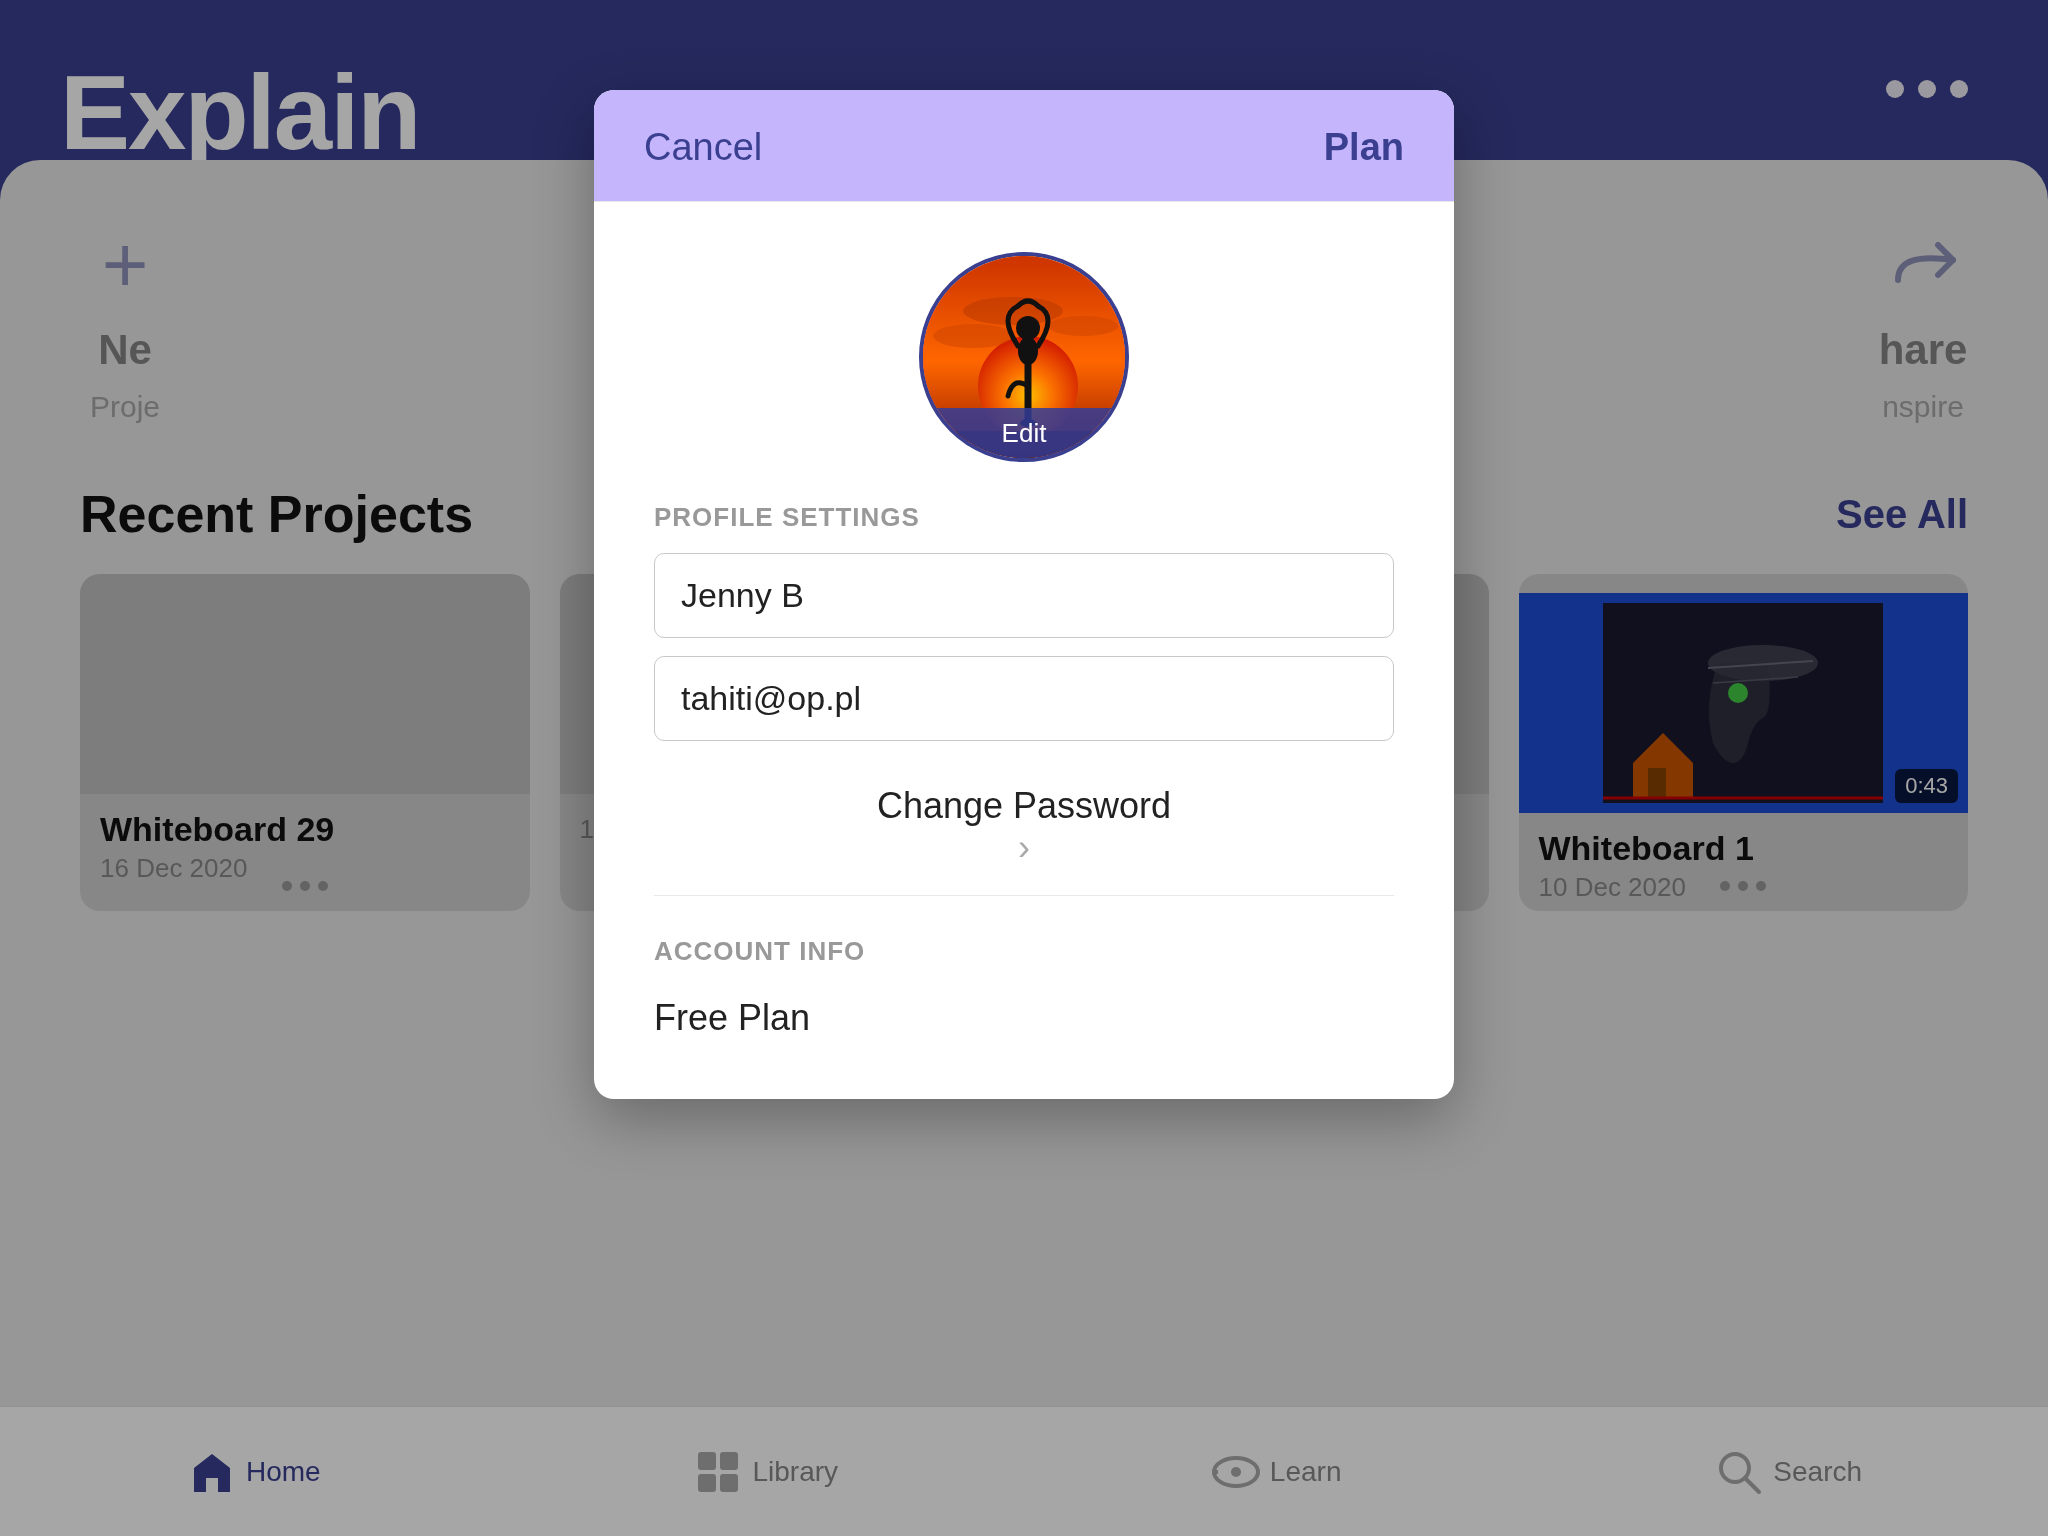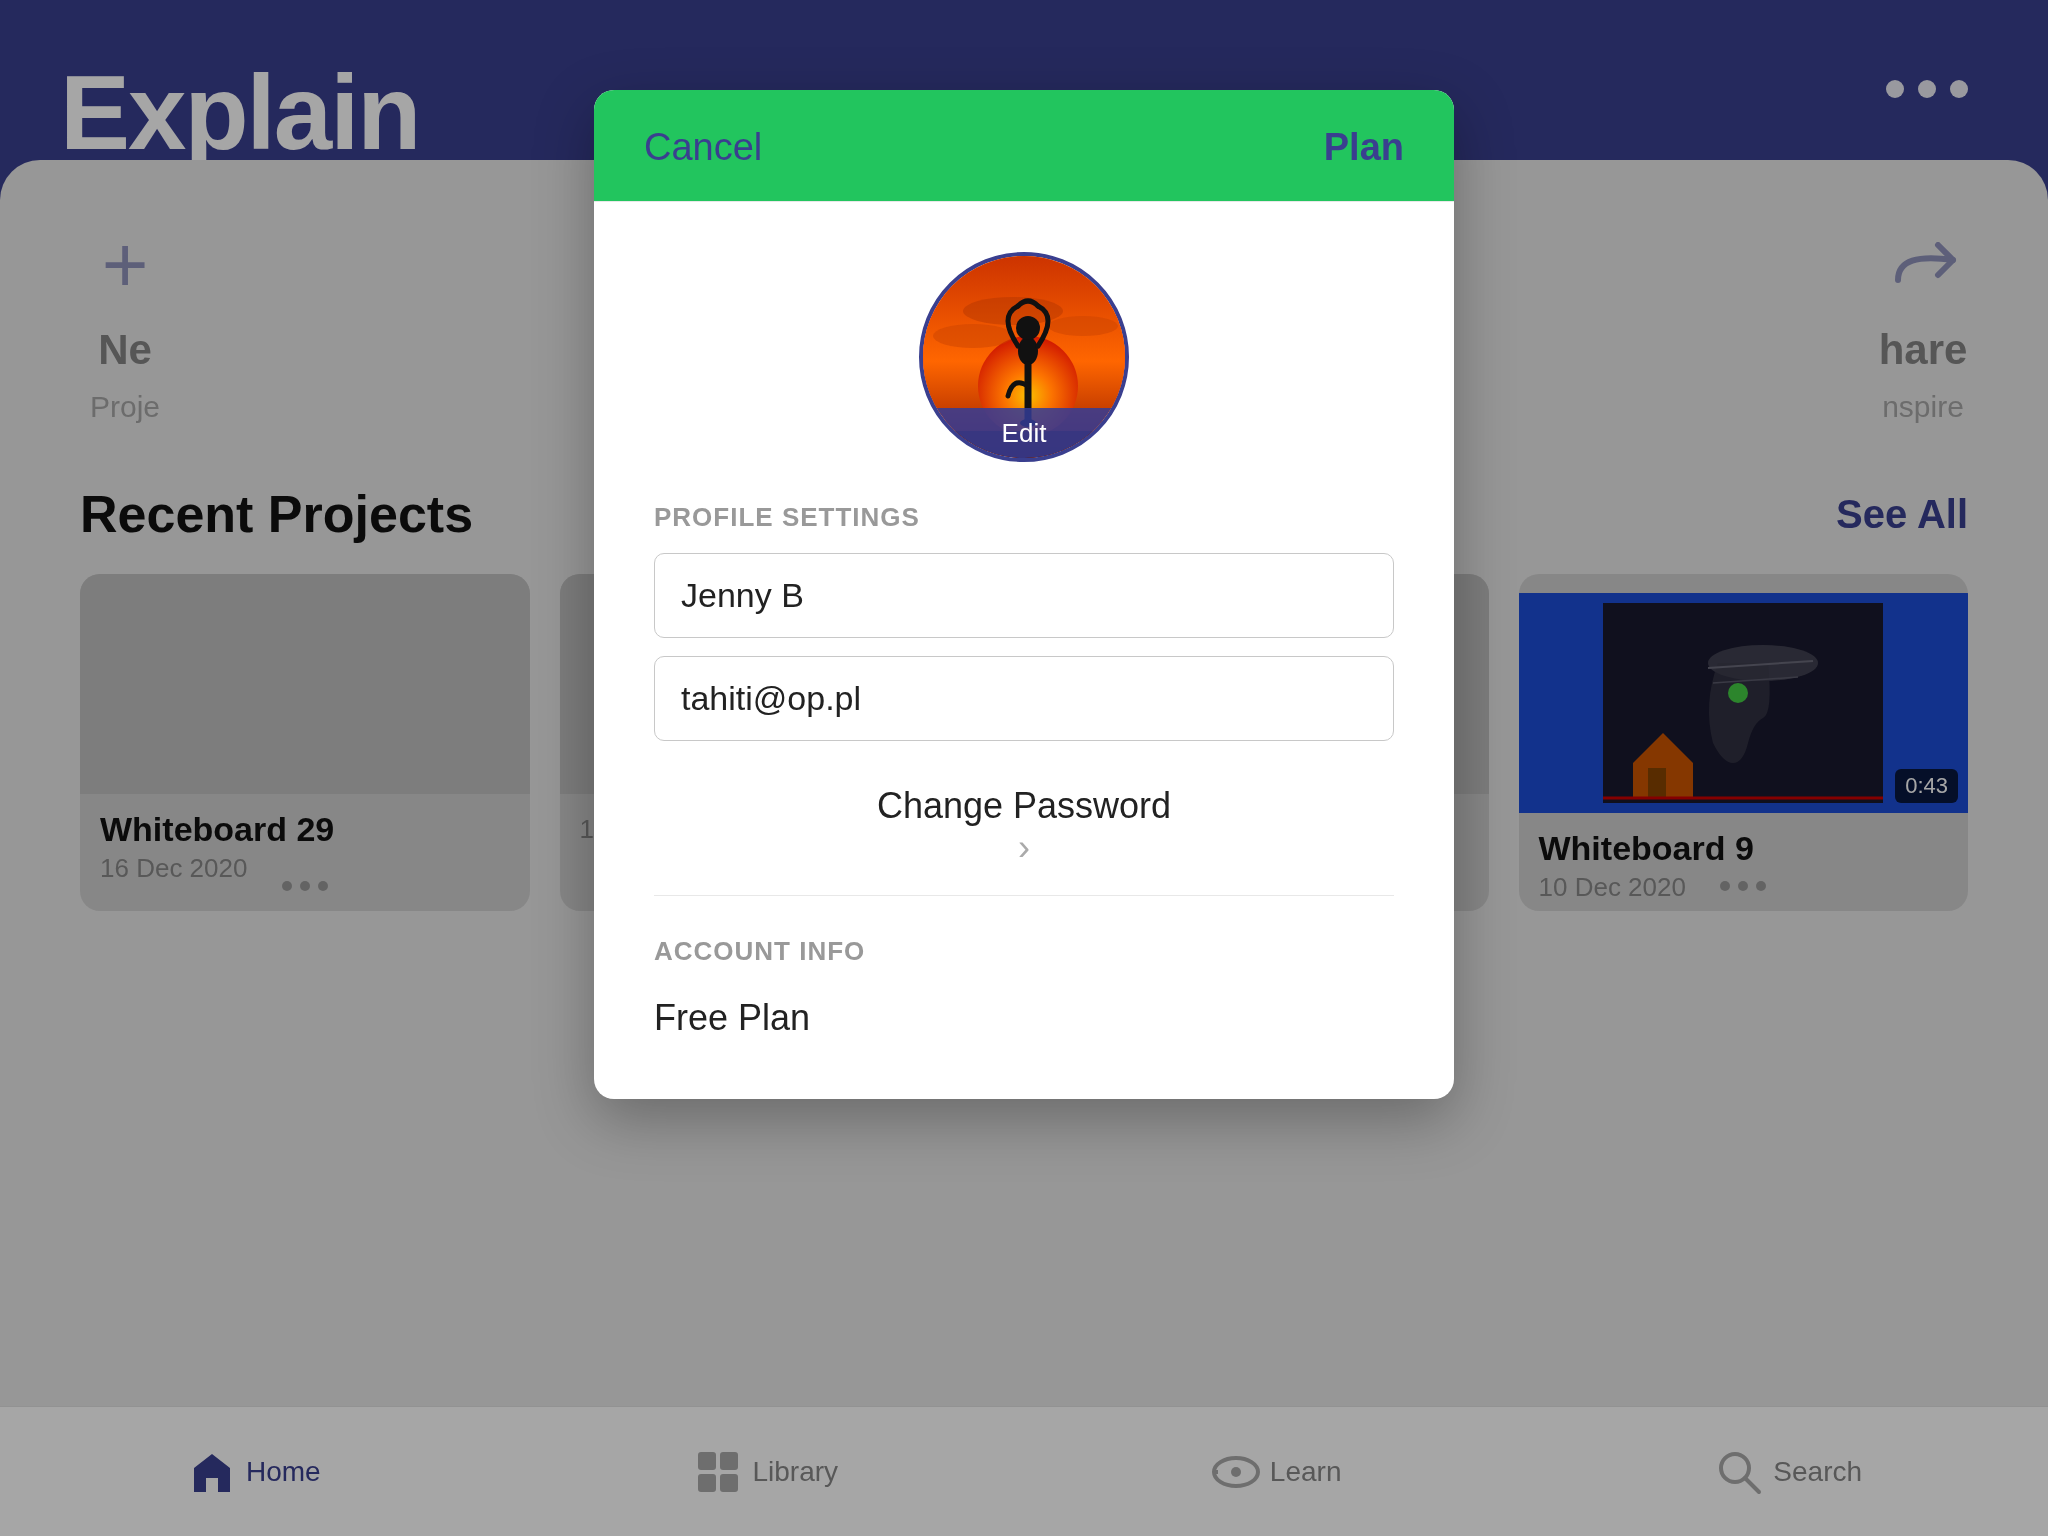--- a/index.html
+++ b/index.html
@@ -278,21 +278,21 @@
       box-shadow: 0 20px 60px rgba(0,0,0,0.3);
     }
 
     
     .modal-header {
       display: flex;
       justify-content: space-between;
       align-items: center;
       padding: 36px 50px 32px;
       border-bottom: 1px solid #e8e8e8;
-      background: #22c55e;
+      background: #c4b5fd;
     }
 
     .modal-cancel-btn {
       font-size: 38px;
       color: #3a3f8f;
       background: none;
       border: none;
       cursor: pointer;
     }
 
@@ -532,21 +532,21 @@
               <polygon points="30,160 60,130 90,160" fill="#cc5500"></polygon>
               <rect x="30" y="160" width="60" height="35" fill="#cc5500"></rect>
               <rect x="45" y="165" width="18" height="30" fill="#884400"></rect>
 
               <line x1="0" y1="195" x2="280" y2="195" stroke="#cc0000" stroke-width="3"></line>
             </svg>
           </div>
           <div class="video-duration">0:43</div>
         </div>
         <div class="project-card-info">
-          <div class="project-name">Whiteboard 9</div>
+          <div class="project-name">Whiteboard 1</div>
           <div class="project-date">10 Dec 2020</div>
         </div>
         <div class="project-card-dots">
           <div class="card-dot"></div>
             <div class="card-dot"></div>
             <div class="card-dot"></div>
         </div>
       </div>
     </div>
   </div>

